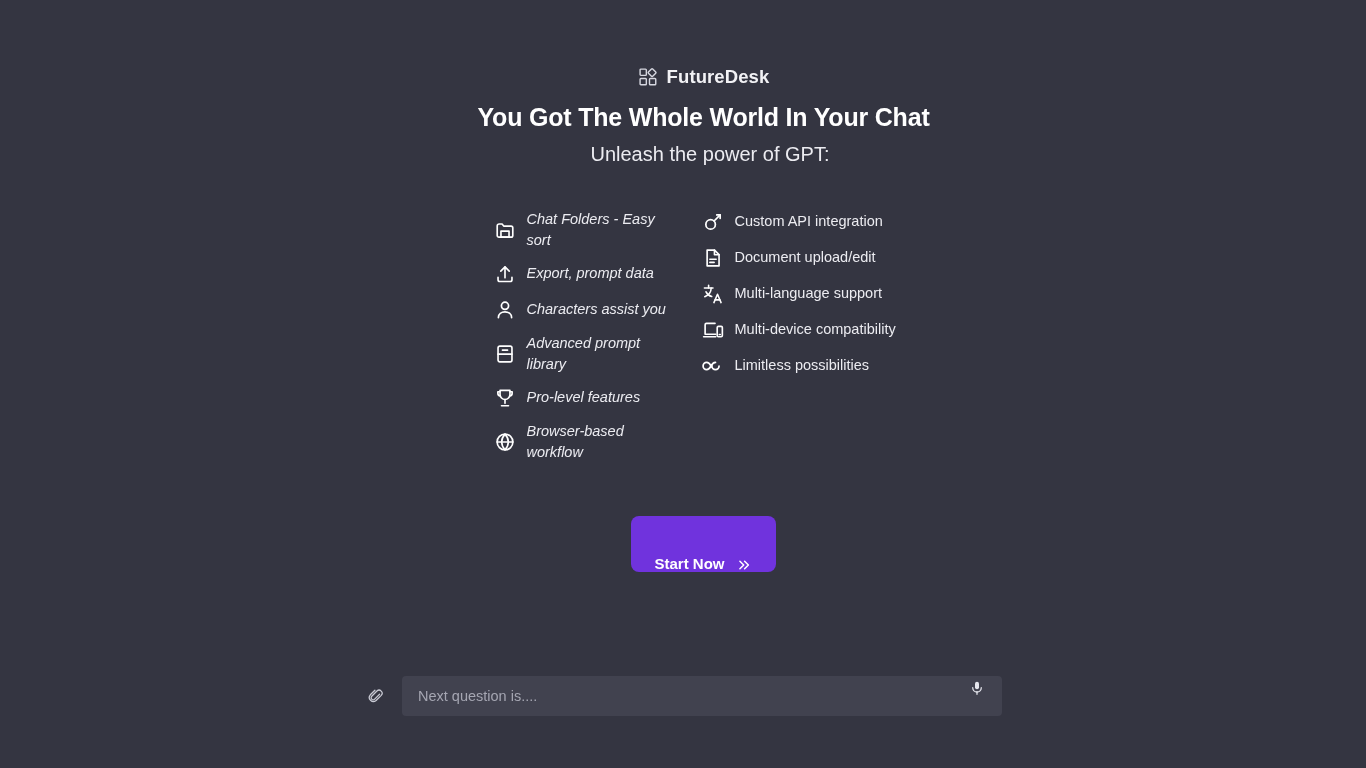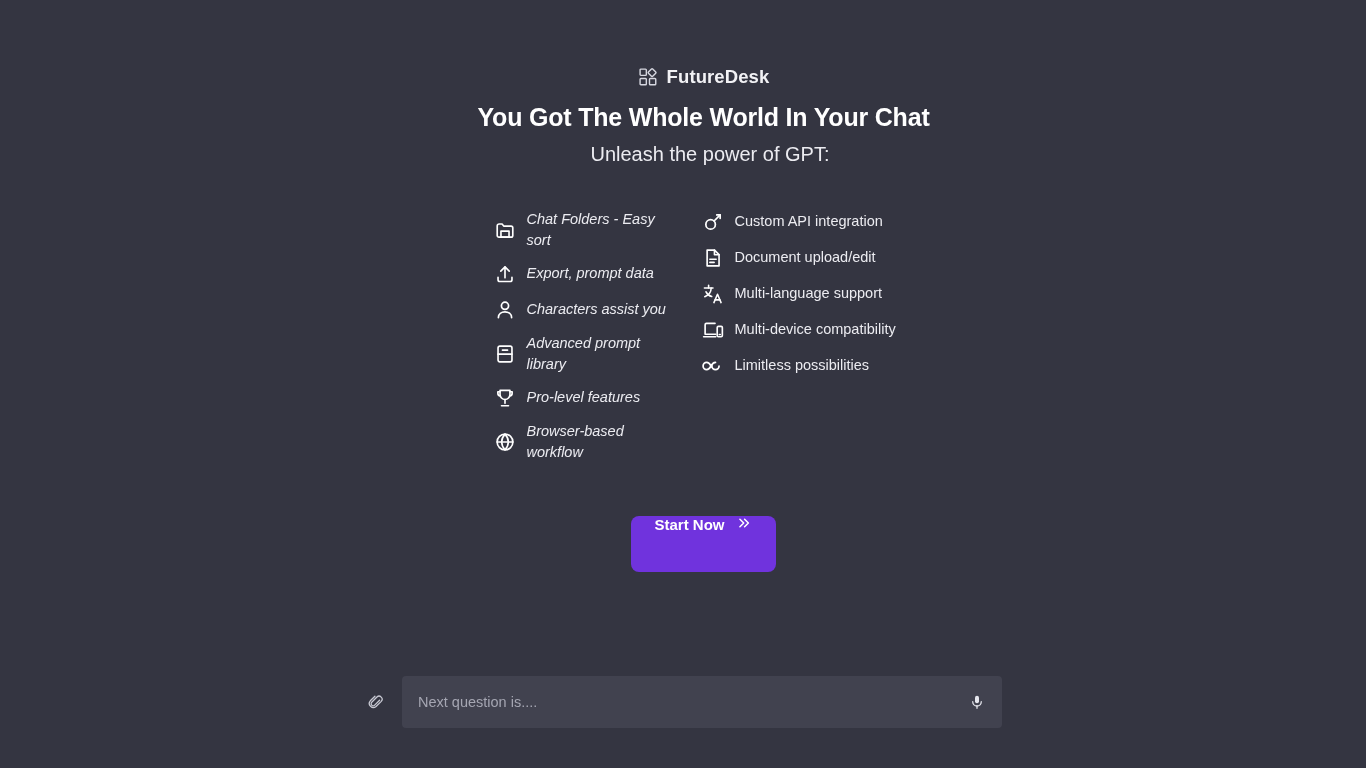--- a/index.html
+++ b/index.html
@@ -115,21 +115,21 @@
     border: none;
     border-radius: 8px;
     width: 145px;
     height: 56px;
     color: #FFFFFF;
     font-size: 15px;
     font-weight: bold;
     font-family: "Liberation Sans", sans-serif;
     cursor: pointer;
     display: flex;
-    align-items: flex-start;
+    align-items: flex-end;
     justify-content: center;
     gap: 10px;
   }
   .cta-chev {
     width: 18px;
     height: 14px;
     display: block;
     color: #FFFFFF;
   }
 
@@ -153,25 +153,25 @@
     cursor: pointer;
     display: flex;
     align-items: center;
     justify-content: center;
     padding: 0;
   }
   .clip-btn svg { width: 16px; height: 20px; display: block; }
 
   .input-shell {
     width: 600px;
-    height: 52px;
+    height: 40px;
     background: #41424F;
     border-radius: 4px;
     display: flex;
-    align-items: center;
+    align-items: flex-start;
     padding: 0 14px 0 16px;
   }
   .chat-input {
     flex: 1 1 auto;
     background: transparent;
     border: none;
     outline: none;
     color: #ECECF1;
     font-size: 14.5px;
     font-family: "Liberation Sans", sans-serif;

